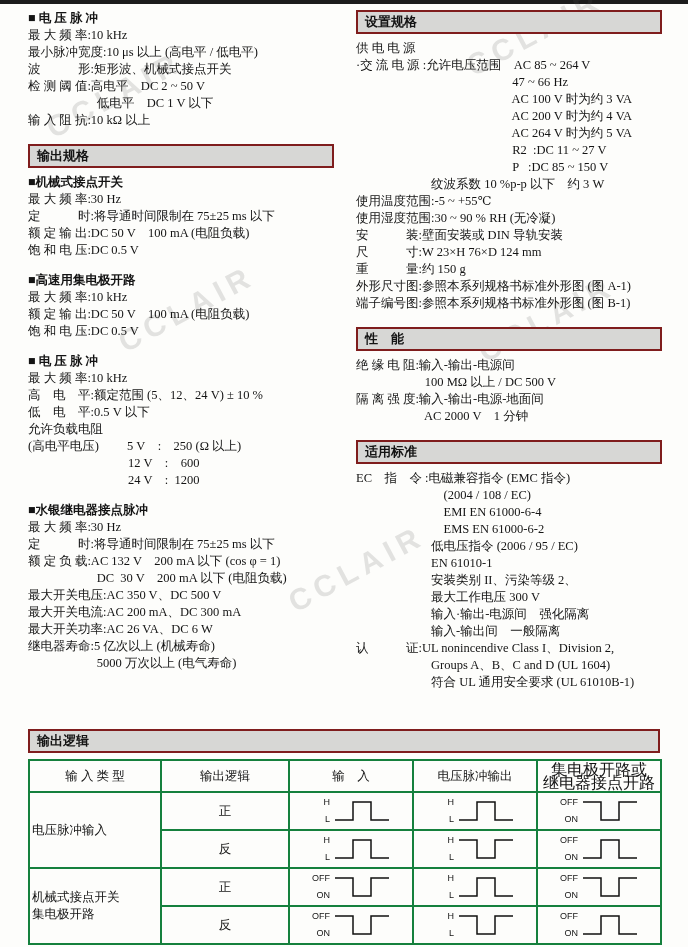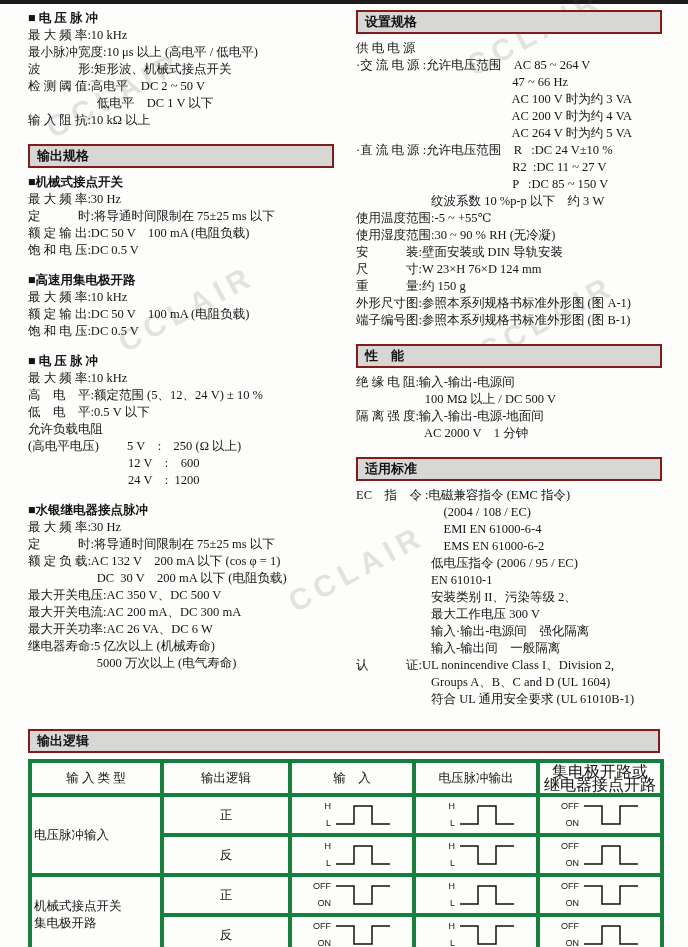--- a/index.html
+++ b/index.html
@@ -25,21 +25,21 @@
   .group { margin-bottom:13px; }
   .secbox {
     border:2px solid #7f1d1d; background:#d7d7d5;
     font-weight:bold; font-size:13px; line-height:17px;
     padding:1px 7px 2px; margin:15px 0 6px;
   }
   .col-right .secbox.first { margin-top:0; }
   .bottom-sec .secbox { margin:0 0 6px; }
   table.logic { border-collapse:collapse; width:632px; table-layout:fixed; background:#fdfdfb; }
   .logic th, .logic td {
-    border:4px solid #15803d; text-align:center; vertical-align:middle;
+    border:2px solid #15803d; text-align:center; vertical-align:middle;
     font-size:12.5px; font-weight:normal; padding:2px;
   }
   .logic th { height:30px; }
   .logic th .th2 { font-size:16px; line-height:13px; }
   .logic td { height:37px; }
   .logic td .ln { white-space:normal; text-align:left; }
   .wave { display:flex; align-items:center; justify-content:center; gap:3px; }
   .wv-labels {
     display:flex; flex-direction:column; justify-content:space-between;
     height:26px; min-width:21px; text-align:right;
@@ -128,21 +128,20 @@
   <div class="col col-right">
     <div class="secbox first">设置规格</div>
     <div class="group">
       <div>
           <div class="ln">供 电 电 源</div>
           <div class="ln">·交 流 电 源 :允许电压范围　AC 85 ~ 264 V</div>
           <div class="ln">　　　　　　　　　　　　  47 ~ 66 Hz</div>
           <div class="ln">　　　　　　　　　　　　  AC 100 V 时为约 3 VA</div>
           <div class="ln">　　　　　　　　　　　　  AC 200 V 时为约 4 VA</div>
           <div class="ln">　　　　　　　　　　　　  AC 264 V 时为约 5 VA</div>
-          <div class="ln">·直 流 电 源 :允许电压范围　R   :DC 24 V±10 %</div>
           <div class="ln">　　　　　　　　　　　　  R2  :DC 11 ~ 27 V</div>
           <div class="ln">　　　　　　　　　　　　  P   :DC 85 ~ 150 V</div>
           <div class="ln">　　　　　　纹波系数 10 %p-p 以下　约 3 W</div>
           <div class="ln">使用温度范围:-5 ~ +55℃</div>
           <div class="ln">使用湿度范围:30 ~ 90 % RH (无冷凝)</div>
           <div class="ln">安　　　装:壁面安装或 DIN 导轨安装</div>
           <div class="ln">尺　　　寸:W 23×H 76×D 124 mm</div>
           <div class="ln">重　　　量:约 150 g</div>
           <div class="ln">外形尺寸图:参照本系列规格书标准外形图 (图 A-1)</div>
           <div class="ln">端子编号图:参照本系列规格书标准外形图 (图 B-1)</div>

